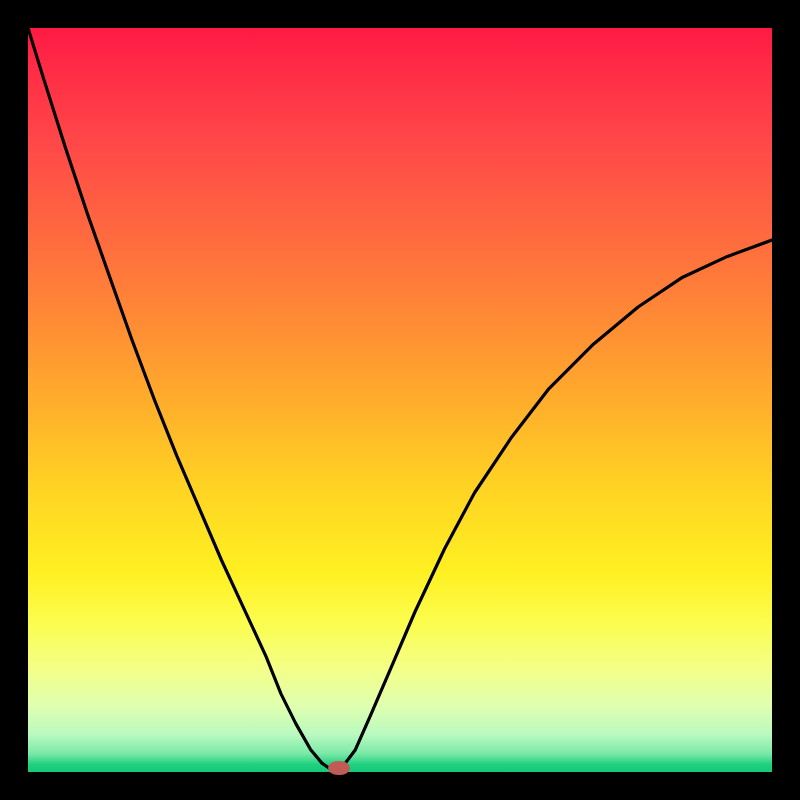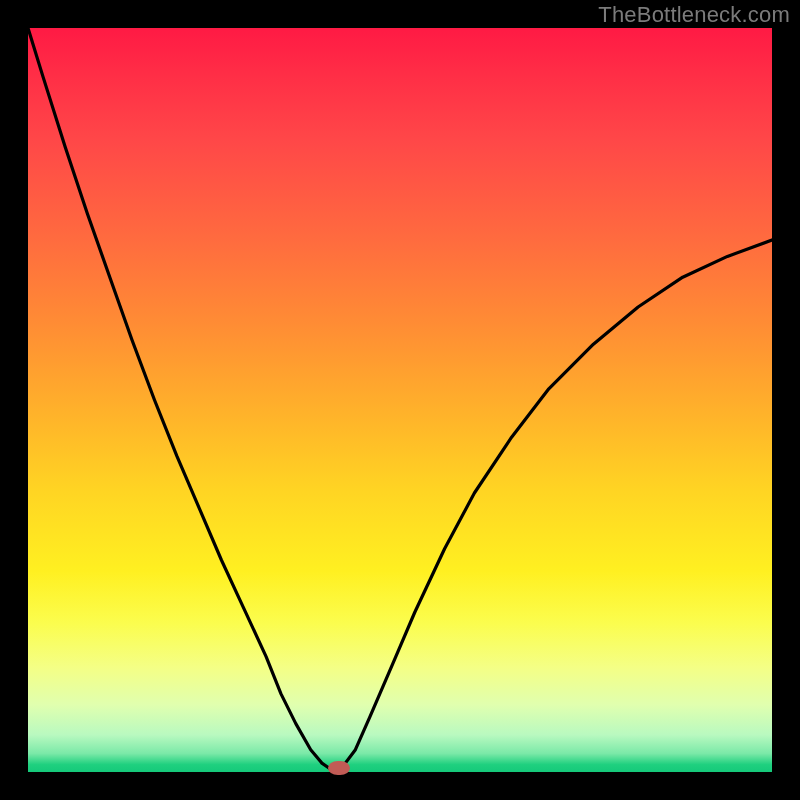--- a/index.html
+++ b/index.html
@@ -74,14 +74,13 @@
 </head>
 <body>
 
 <div class="frame">
   <div class="plot">
     <svg class="curve" viewBox="0 0 744 744">
       <path id="curvePath" fill="none" stroke="#000" stroke-width="3.2" stroke-linejoin="round" stroke-linecap="round" d="M0.0 0.0 L14.9 48.4 L37.2 119.0 L59.5 186.0 L81.8 249.2 L104.2 312.5 L126.5 372.0 L148.8 427.8 L171.1 479.9 L193.4 532.0 L215.8 580.3 L238.1 628.7 L253.0 665.9 L267.8 695.6 L282.7 721.7 L293.9 735.1 L301.3 740.3 L308.8 740.3 L316.2 736.6 L327.4 721.7 L342.2 688.2 L364.6 636.1 L386.9 584.0 L416.6 520.8 L446.4 465.0 L483.6 409.2 L520.8 360.8 L565.4 316.2 L610.1 279.0 L654.7 249.2 L699.4 228.4 L744.0 212.0 "></path>
     </svg>
     <div id="marker" class="marker" style="left: 310.992px; top: 740.28px;"></div>
   </div>
-  <div class="watermark">TheBottleneck.com</div>
 </div>
 
 </body></html>

